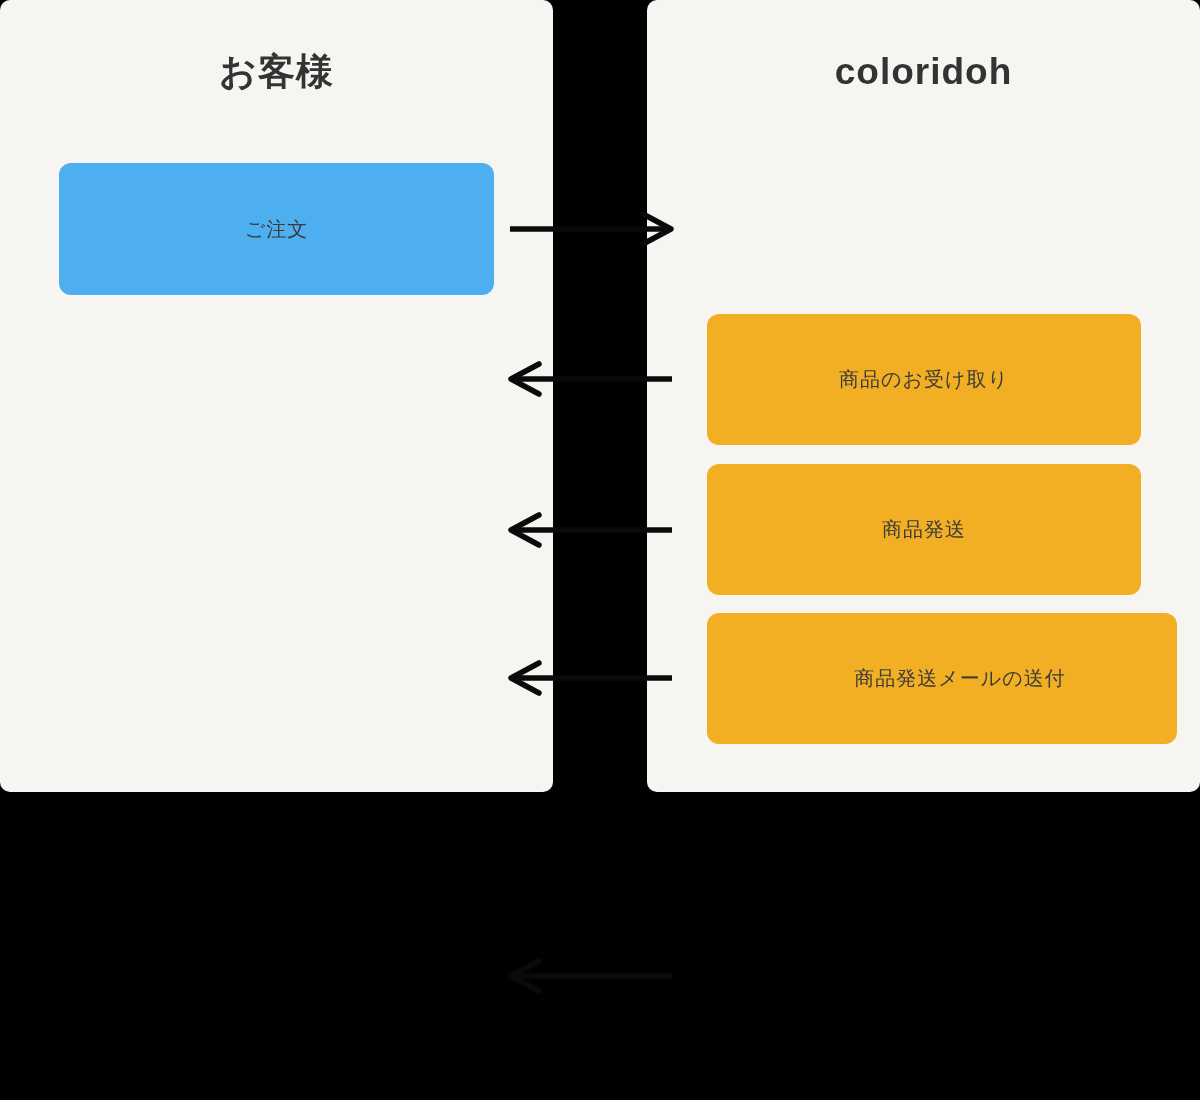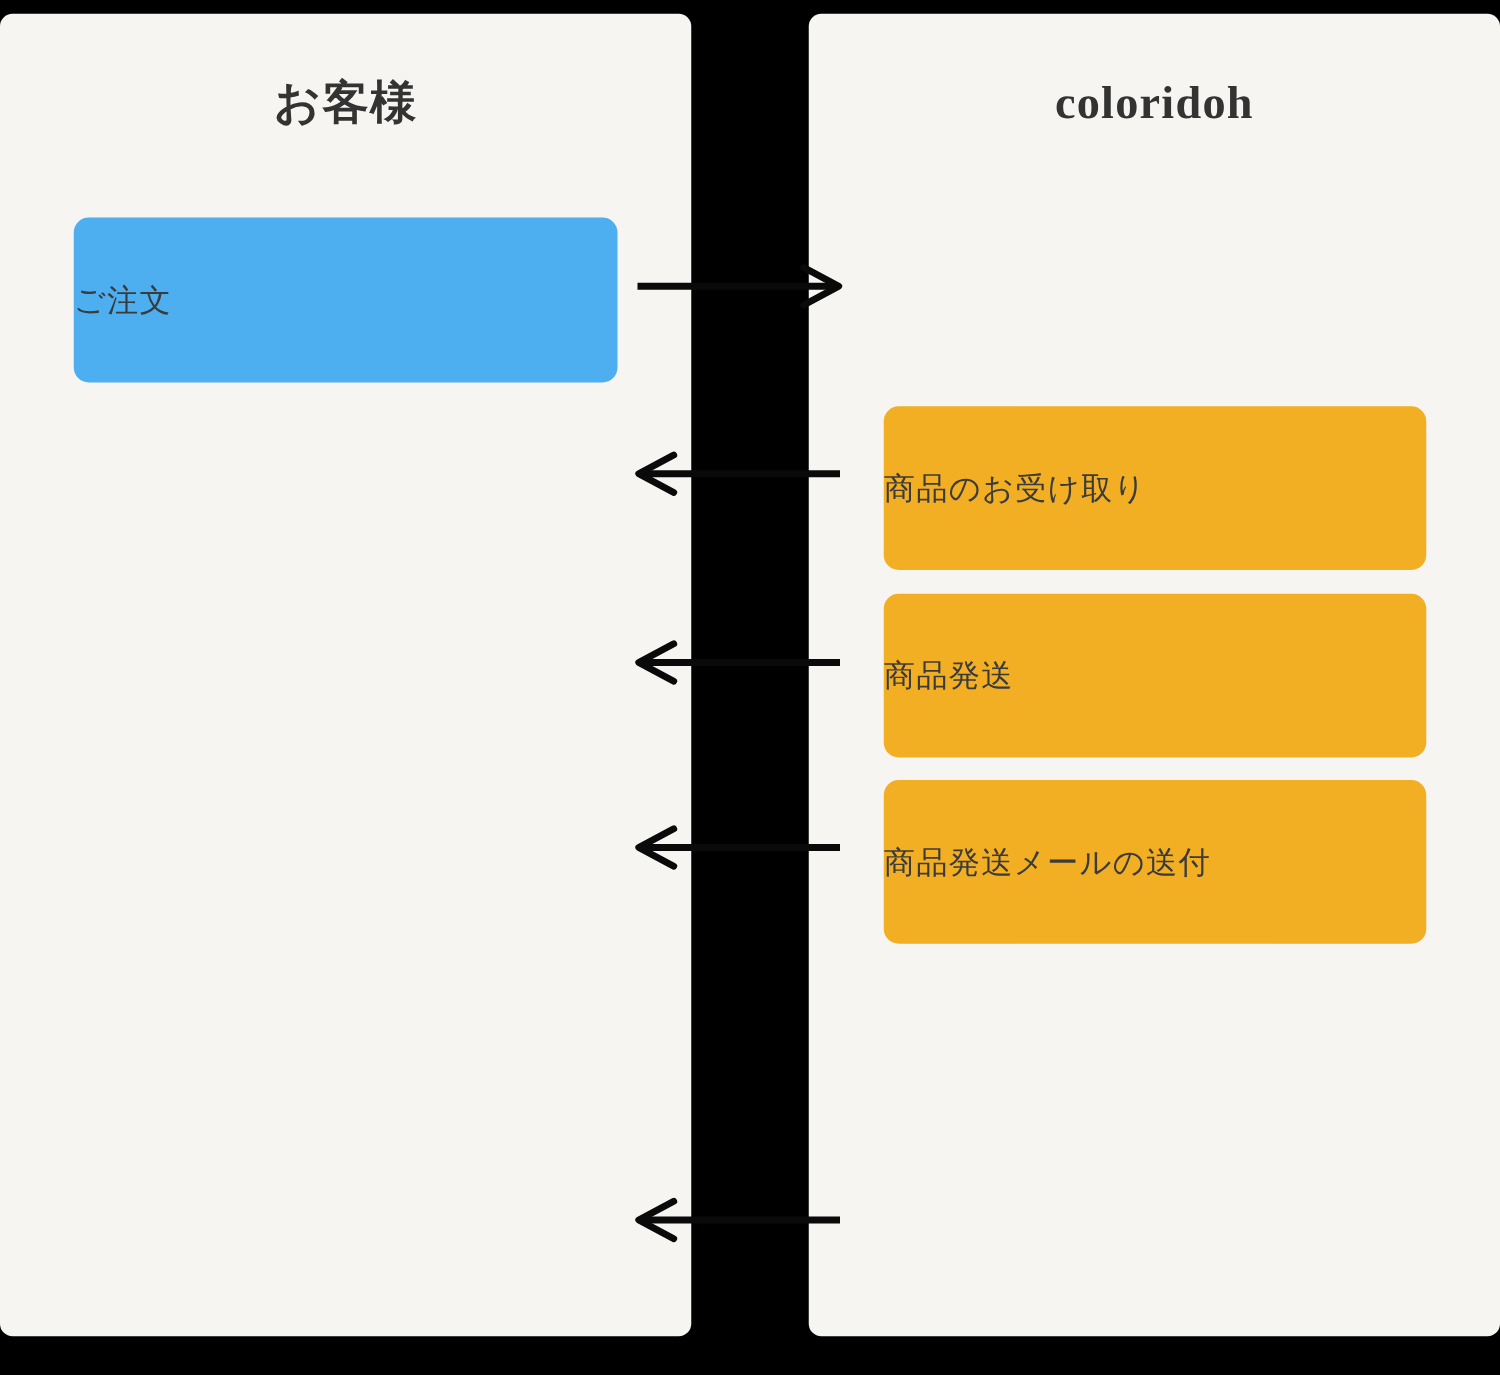--- a/index.html
+++ b/index.html
@@ -10,47 +10,47 @@
   }
   .stage {
     position: relative;
     width: 1200px;
     height: 1100px;
     background: #000000;
     overflow: hidden;
   }
   .panel {
     position: absolute;
-    top: 11px;
+    top: 0;
     width: 553px;
-    height: 1058px;
+    height: 792px;
     background: #F7F5F1;
     border-radius: 10px;
-    font-family: Liberation Serif, serif;
   }
   .panel-left  { left: 0; }
   .panel-right { left: 647px; }
   .lane-title {
     position: absolute;
     top: 50px;
     left: 0;
     width: 100%;
     text-align: center;
     font-size: 37px;
     line-height: 44px;
     font-weight: 600;
     color: #333333;
     letter-spacing: 1px;
   }
   .step-box {
     position: absolute;
     display: flex;
     align-items: center;
+    justify-content: center;
     border-radius: 12px;
-    font-size: 25px;
+    font-size: 20px;
     font-weight: 500;
     color: #3B3B3B;
     letter-spacing: 1px;
     text-align: center;
   }
   .step-blue {
     left: 59px;
     width: 435px;
     height: 132px;
     background: #4DAEF0;
@@ -88,21 +88,21 @@
     <div class="lane-title">coloridoh</div>
 
     <div class="step-box step-orange" style="top:314px; left:60px;">
       <span>商品のお受け取り</span>
     </div>
 
     <div class="step-box step-orange" style="top:464px; left:60px;">
       <span>商品発送</span>
     </div>
 
-    <div class="step-box step-orange" style="top:613px; left:60px;">
+    <div class="step-box step-orange" style="top:613px; left:60px;padding-left:36px;">
       <span>商品発送メールの送付</span>
     </div>
 
   </div>
 
   <div class="arrow" style="top:207px;">
     <svg width="168" height="44" viewBox="0 0 168 44">
       <line x1="3" y1="22" x2="162" y2="22" stroke="#0A0A0A" stroke-width="5.5"></line>
       <polyline points="136,7 164,22 136,37" fill="none" stroke="#0A0A0A" stroke-width="5.5" stroke-linecap="round" stroke-linejoin="round"></polyline>
     </svg>

